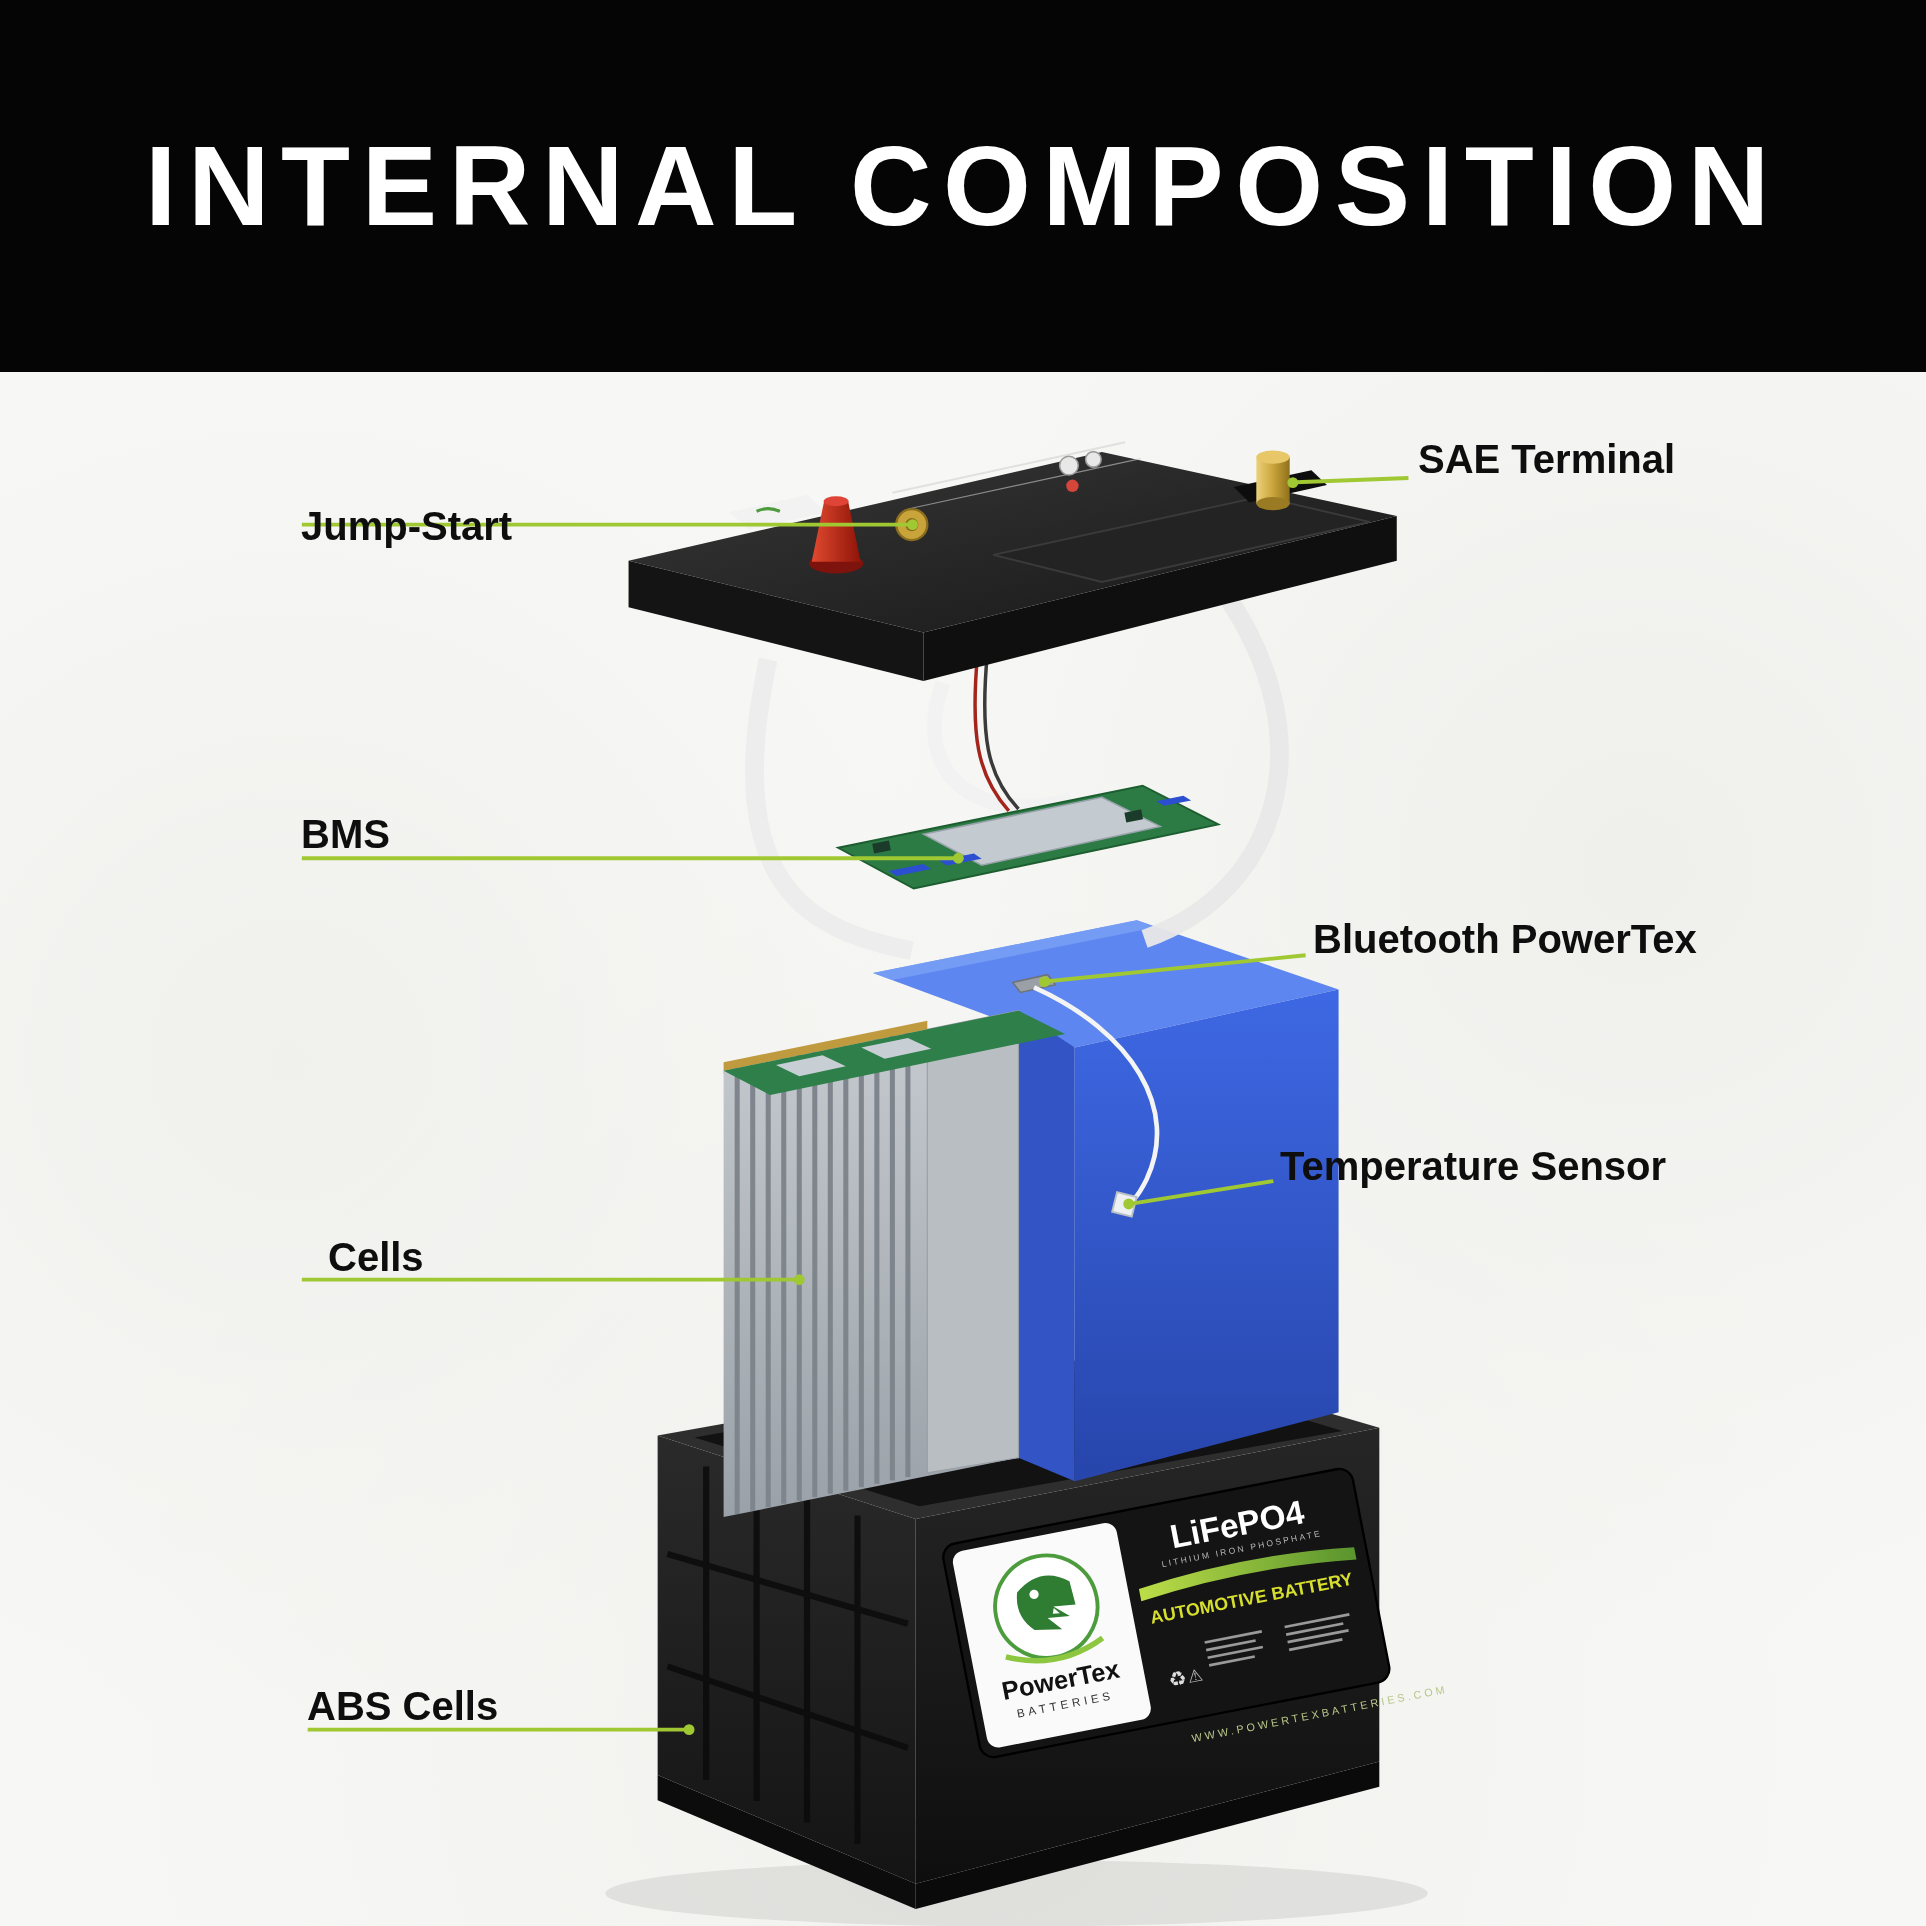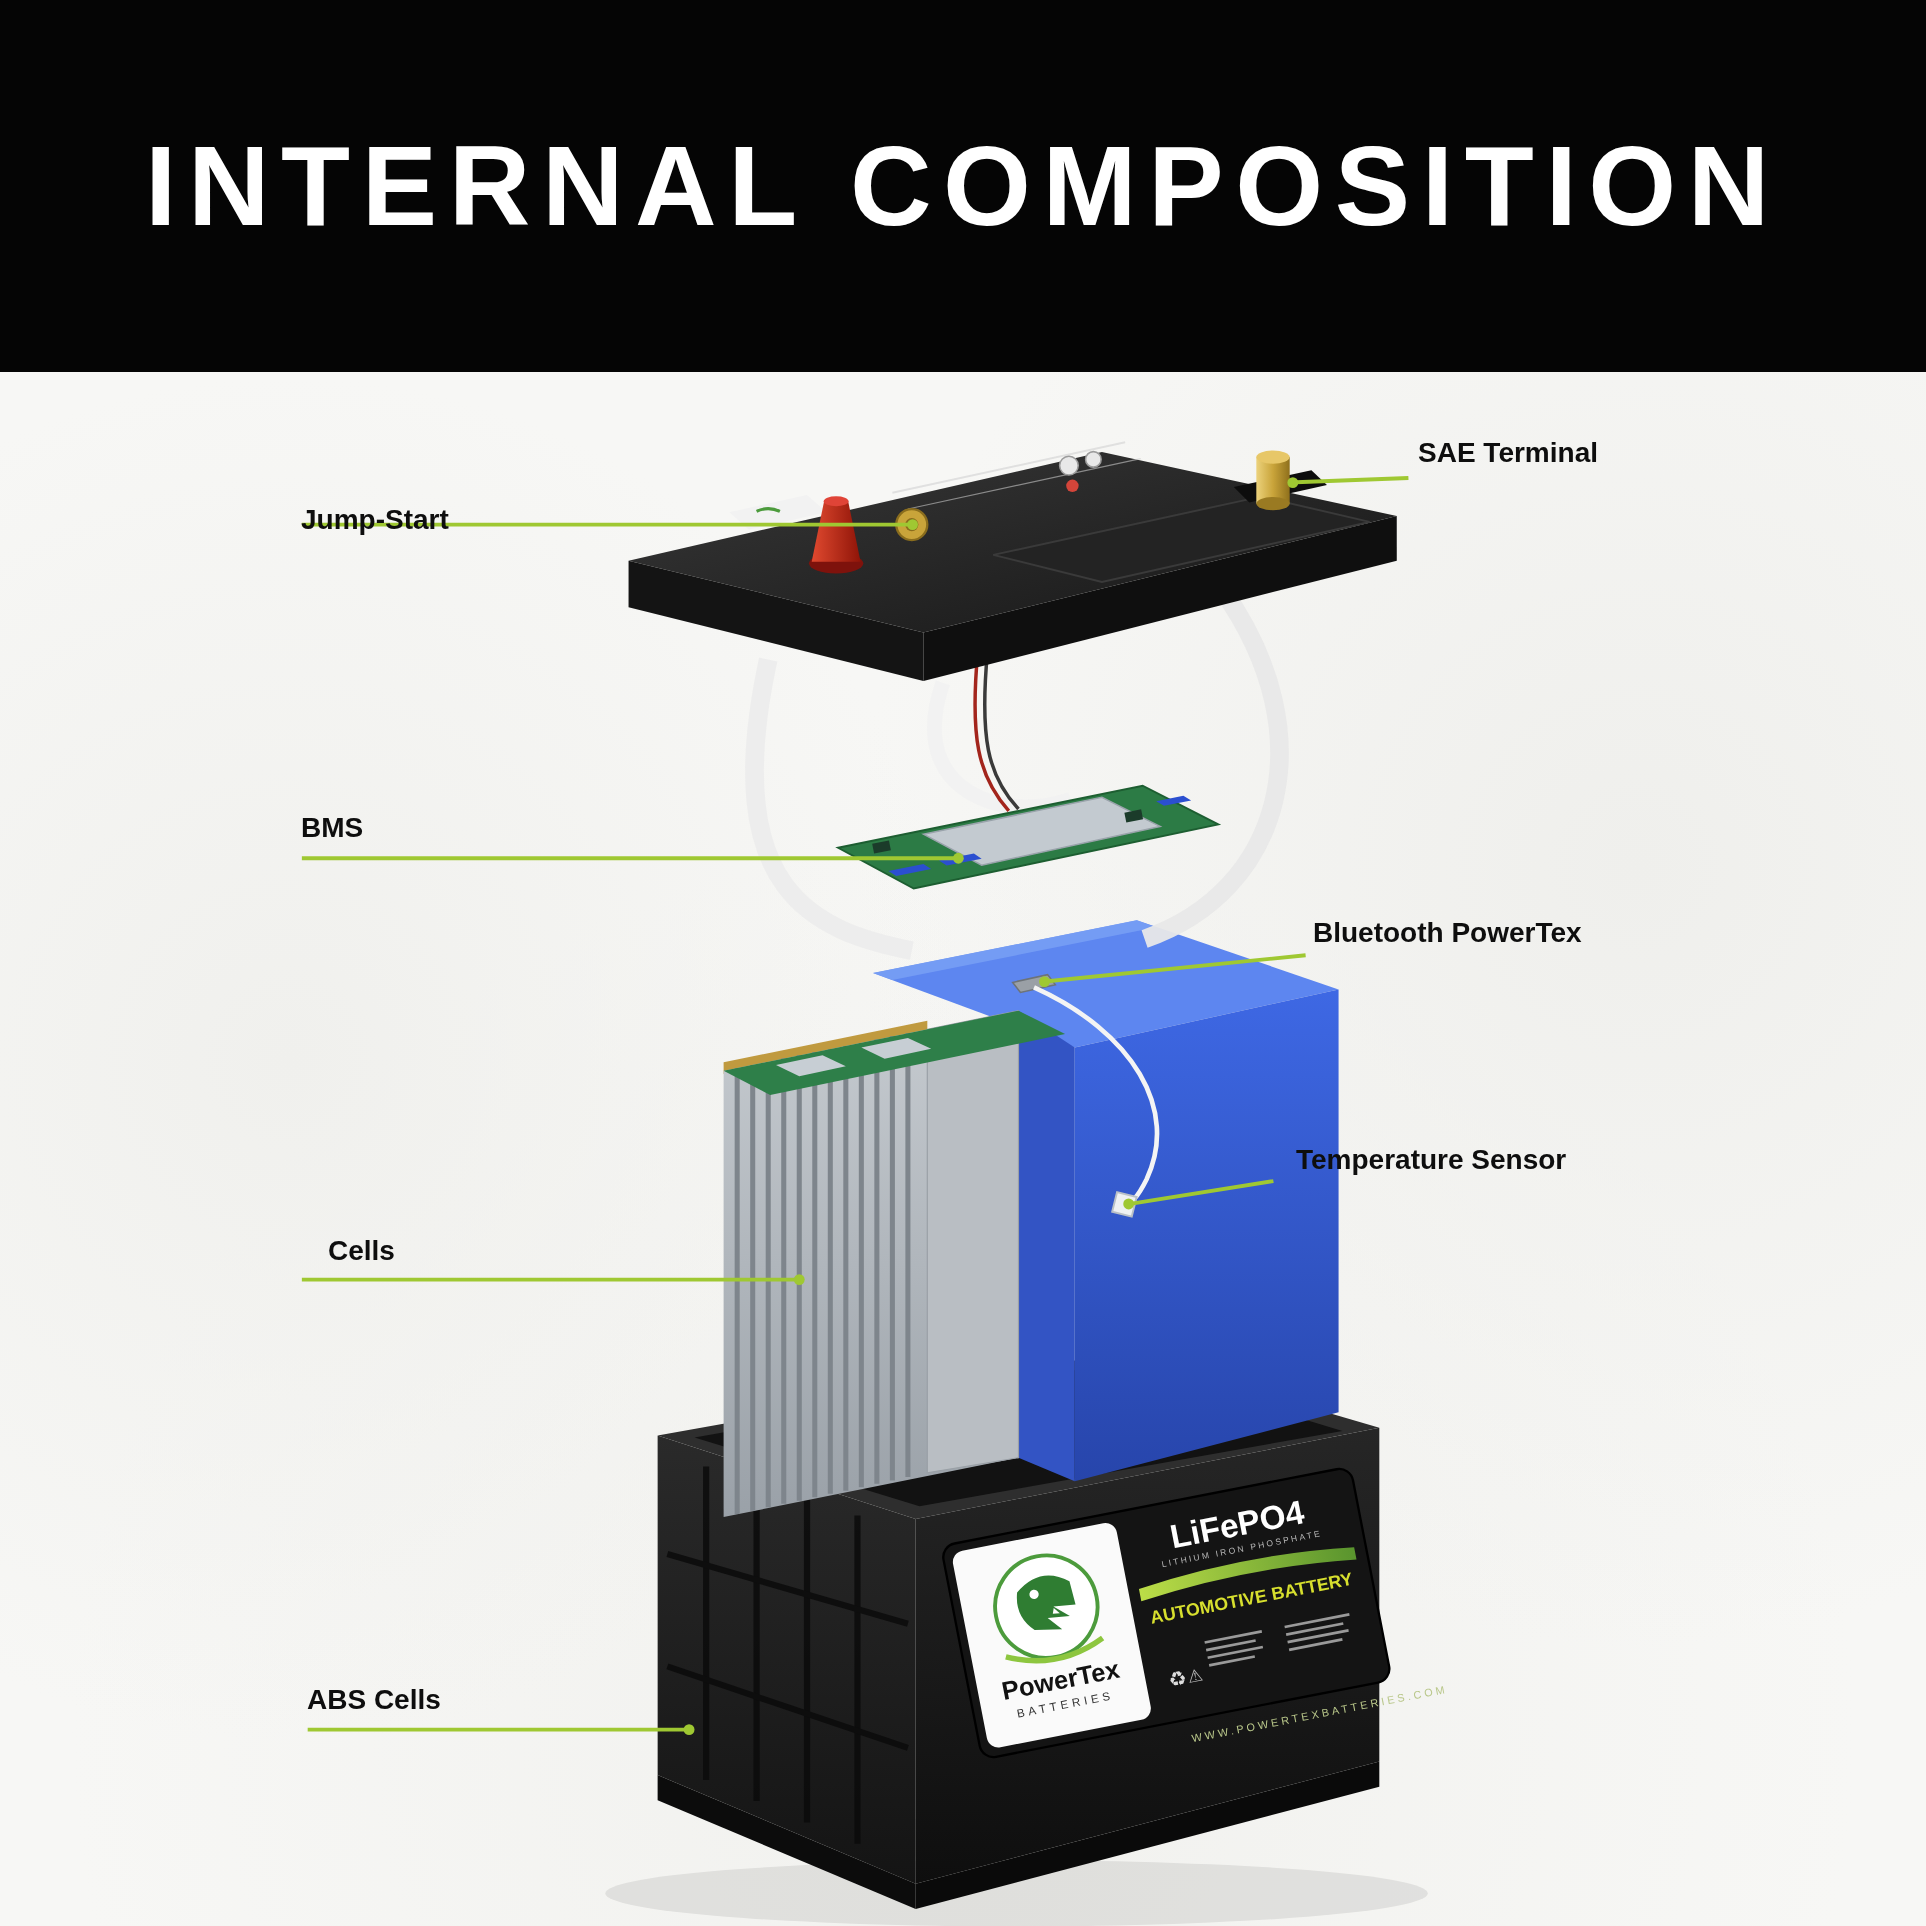--- a/index.html
+++ b/index.html
@@ -16,28 +16,28 @@
     position:absolute; top:0; left:0; width:100%; height:372px;
     background:#050505; display:flex; align-items:center; justify-content:center;
     z-index:3;
   }
   .title {
     color:#ffffff; font-size:113px; font-weight:bold; letter-spacing:11.6px;
     white-space:nowrap;
   }
   #scene { position:absolute; top:0; left:0; z-index:1; }
   .callout {
-    position:absolute; z-index:2; font-size:28px; font-weight:bold;
+    position:absolute; z-index:2; font-size:40px; font-weight:bold;
     color:#0e0e0e; white-space:nowrap;text-align:right;
   }
   #callout-jump-start      { left:301px;  top:504px; }
   #callout-sae-terminal    { left:1418px; top:437px; }
   #callout-bms             { left:301px;  top:812px; }
   #callout-bluetooth       { left:1313px; top:917px; }
-  #callout-temp            { left:1280px; top:1144px;margin-left:16px; }
+  #callout-temp            { left:1280px; top:1144px; }
   #callout-cells           { left:301px;  top:1235px;margin-left:27px; }
   #callout-abs             { left:307px;  top:1684px; }
 </style>
 </head>
 <body>
 
 <div class="page">
 
   <div class="header">
     <div class="title">INTERNAL COMPOSITION</div>

